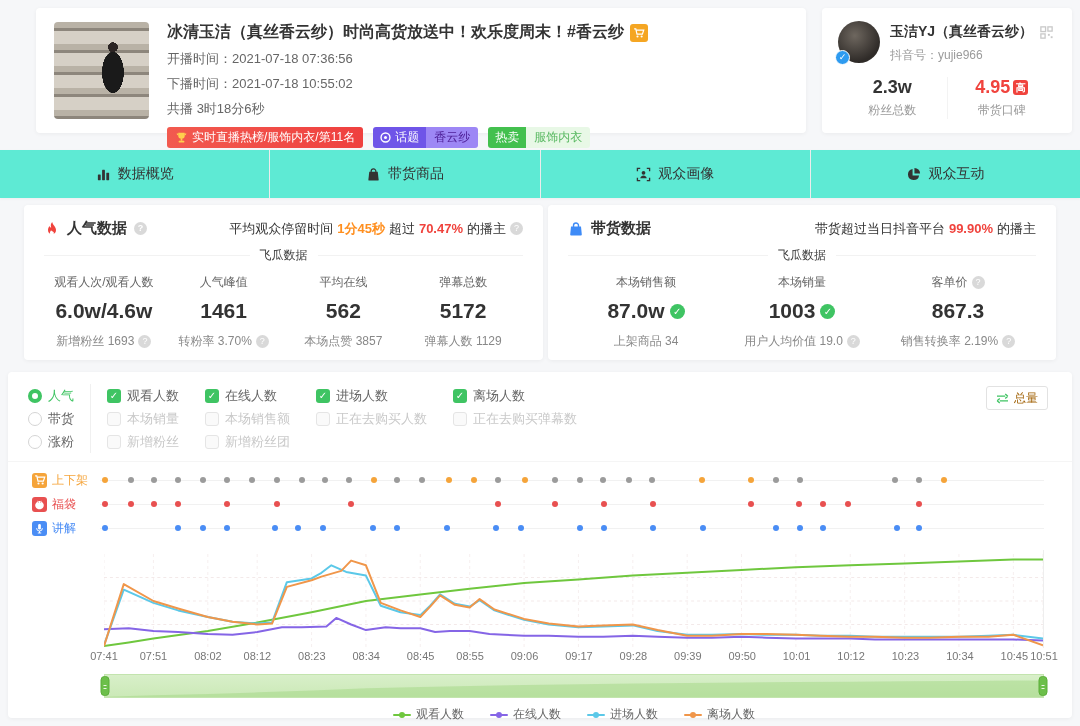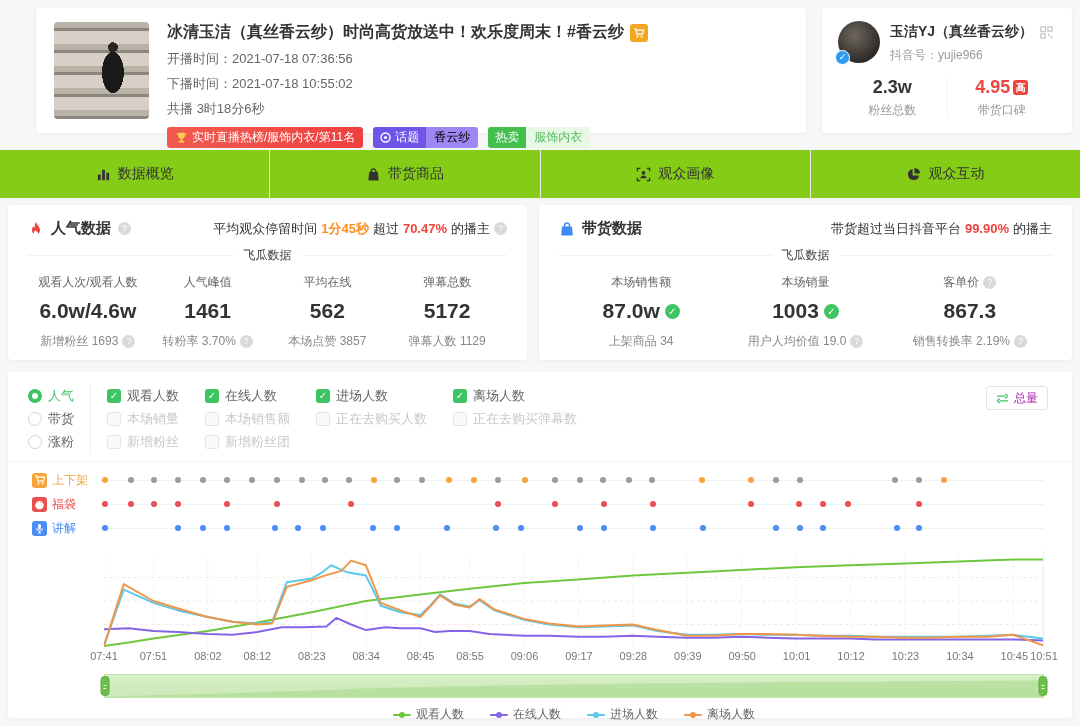--- a/index.html
+++ b/index.html
@@ -34,25 +34,25 @@
   .p-name{font-size:14px;font-weight:bold;white-space:nowrap;}
   .p-id{font-size:12px;color:#9b9b9b;margin-top:6px;}
   .p-stats{display:flex;margin-top:13px;border-top:0;align-items:center;}
   .p-stat{flex:1;text-align:center;}
   .p-stat + .p-stat{border-left:1px solid #f3f3f3;}
   .p-val{font-size:18px;font-weight:bold;}
   .p-val.red{color:#f0433d;}
   .score-badge{display:inline-block;width:15px;height:15px;border-radius:3px;background:#f0433d;color:#fff;font-size:10px;line-height:15px;text-align:center;vertical-align:2px;margin-left:3px;}
   .p-label{font-size:12px;color:#999;margin-top:4px;}
   
-  .nav{margin-top:17px;height:48px;background:#84cc16;display:flex;box-shadow:0 1px 3px rgba(0,0,0,.04);}
+  .nav{margin-top:17px;height:48px;background:#5eead4;display:flex;box-shadow:0 1px 3px rgba(0,0,0,.04);}
   .nav-tab{flex:1;display:flex;align-items:center;justify-content:center;gap:7px;font-size:14px;cursor:pointer;}
   .nav-tab + .nav-tab{border-left:1px solid #ececec;}
   
-  .row2{display:flex;gap:12px;padding:7px 8px 0;border-radius:16px;}
+  .row2{display:flex;gap:5px;padding:7px 24px 0;border-radius:16px;}
   .data-card{height:155px;padding:14px 20px;}
   .data-card.pop{width:519px;}
   .data-card.sale{flex:1;}
   .dc-head{display:flex;align-items:center;gap:7px;font-size:15px;font-weight:bold;}
   .dc-summary{margin-left:auto;font-weight:normal;font-size:13px;color:#333;display:flex;align-items:center;gap:4px;white-space:nowrap;}
   .hl-orange{color:#ff8f1f;font-weight:bold;}
   .hl-red{color:#f0433d;font-weight:bold;}
   .wm-divider{display:flex;align-items:center;gap:10px;margin:9px 0 10px;}
   .wm-divider i{flex:1;border-top:1px solid #f2f2f2;}
   .wm-text{font-size:12px;color:#404040;font-style:normal;}
@@ -70,21 +70,21 @@
   .radio-item{display:flex;align-items:center;gap:6px;height:23px;font-size:13px;color:#666;cursor:pointer;}
   .radio-item.sel{color:#3fc463;}
   .radio{width:14px;height:14px;border-radius:50%;border:1px solid #d5d5d5;background:#fff;flex:none;}
   .radio.sel{border:4px solid #3fc463;}
   .cb-grid{display:grid;grid-template-columns:repeat(4,max-content);column-gap:26px;}
   .cb-item{display:flex;align-items:center;gap:6px;height:23px;font-size:13px;color:#666;cursor:pointer;}
   .cb-item.dis{color:#c9c9c9;}
   .cb{width:14px;height:14px;border-radius:3px;flex:none;display:flex;align-items:center;justify-content:center;font-size:10px;color:#fff;}
   .cb.on{background:#3fc463;}
   .cb.off{background:#fafafa;border:1px solid #e5e5e5;}
-  .total-btn{position:absolute;top:14px;right:24px;height:24px;display:inline-flex;align-items:center;gap:5px;padding:0 9px;border:1px solid #e2e2e2;border-radius:3px;background:#fff;font-size:12px;color:#a21caf;cursor:pointer;}
+  .total-btn{position:absolute;top:14px;right:24px;height:24px;display:inline-flex;align-items:center;gap:5px;padding:0 9px;border:1px solid #e2e2e2;border-radius:3px;background:#fff;font-size:12px;color:#a16207;cursor:pointer;}
   .ctrl-divider{border-top:1px solid #f5f5f5;margin-top:4px;}
   
   .timeline{padding:6px 28px 2px 24px;}
   .tl-row{display:flex;align-items:center;height:24px;}
   .tl-label{width:68px;display:flex;align-items:center;gap:5px;font-size:12px;flex:none;}
   .tl-icon{width:15px;height:15px;border-radius:3px;display:inline-flex;align-items:center;justify-content:center;flex:none;}
   .tl-track{flex:1;position:relative;height:100%;}
   .tl-track i{position:absolute;left:0;right:0;top:50%;border-top:1px solid #f1f1f1;}
   .tl-dot{position:absolute;top:50%;width:6px;height:6px;border-radius:50%;transform:translate(-50%,-50%);}
   
@@ -146,21 +146,21 @@
         <span class="tag">
           <span class="tag-seg-a" style="background:#6f55e8">
             <span id="topic-slot">
                 <svg width="11" height="11" viewBox="0 0 16 16">
                   <circle cx="8" cy="8" r="6.5" fill="none" stroke="#fff" stroke-width="2"></circle>
                   <circle cx="8" cy="8" r="2.2" fill="#fff"></circle>
                 </svg>
               </span>
             <span>话题</span>
           </span>
-          <span class="tag-seg-b" style="background:#9d87f5;color:#000000">香云纱</span>
+          <span class="tag-seg-b" style="background:#9d87f5;color:#4c1d95">香云纱</span>
         </span>
         <span class="tag">
           <span class="tag-seg-a" style="background:#43c04e">热卖</span>
           <span class="tag-seg-b" style="background:#e8f8e6;color:#58b861">服饰内衣</span>
         </span>
       </div>
     </div>
   </div>
 
   <div class="card profile-card">

